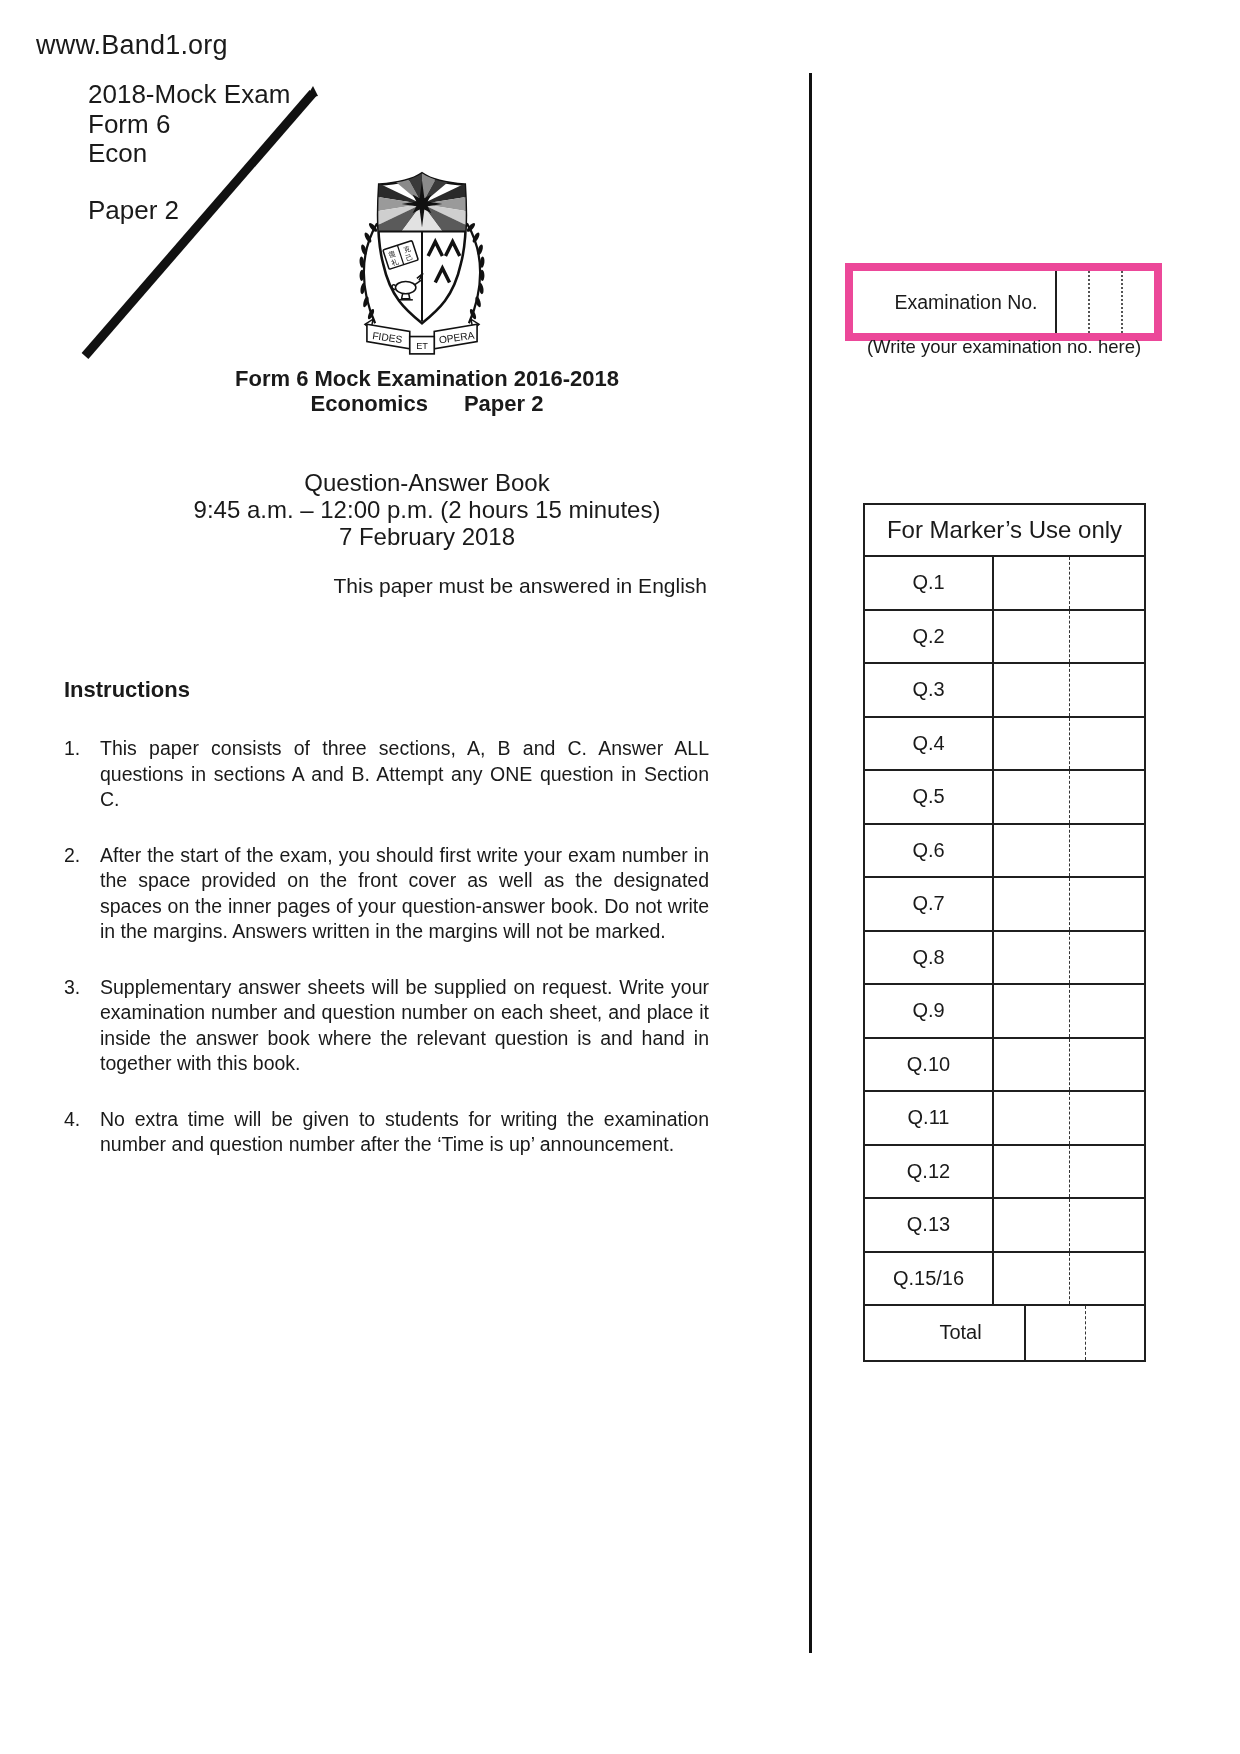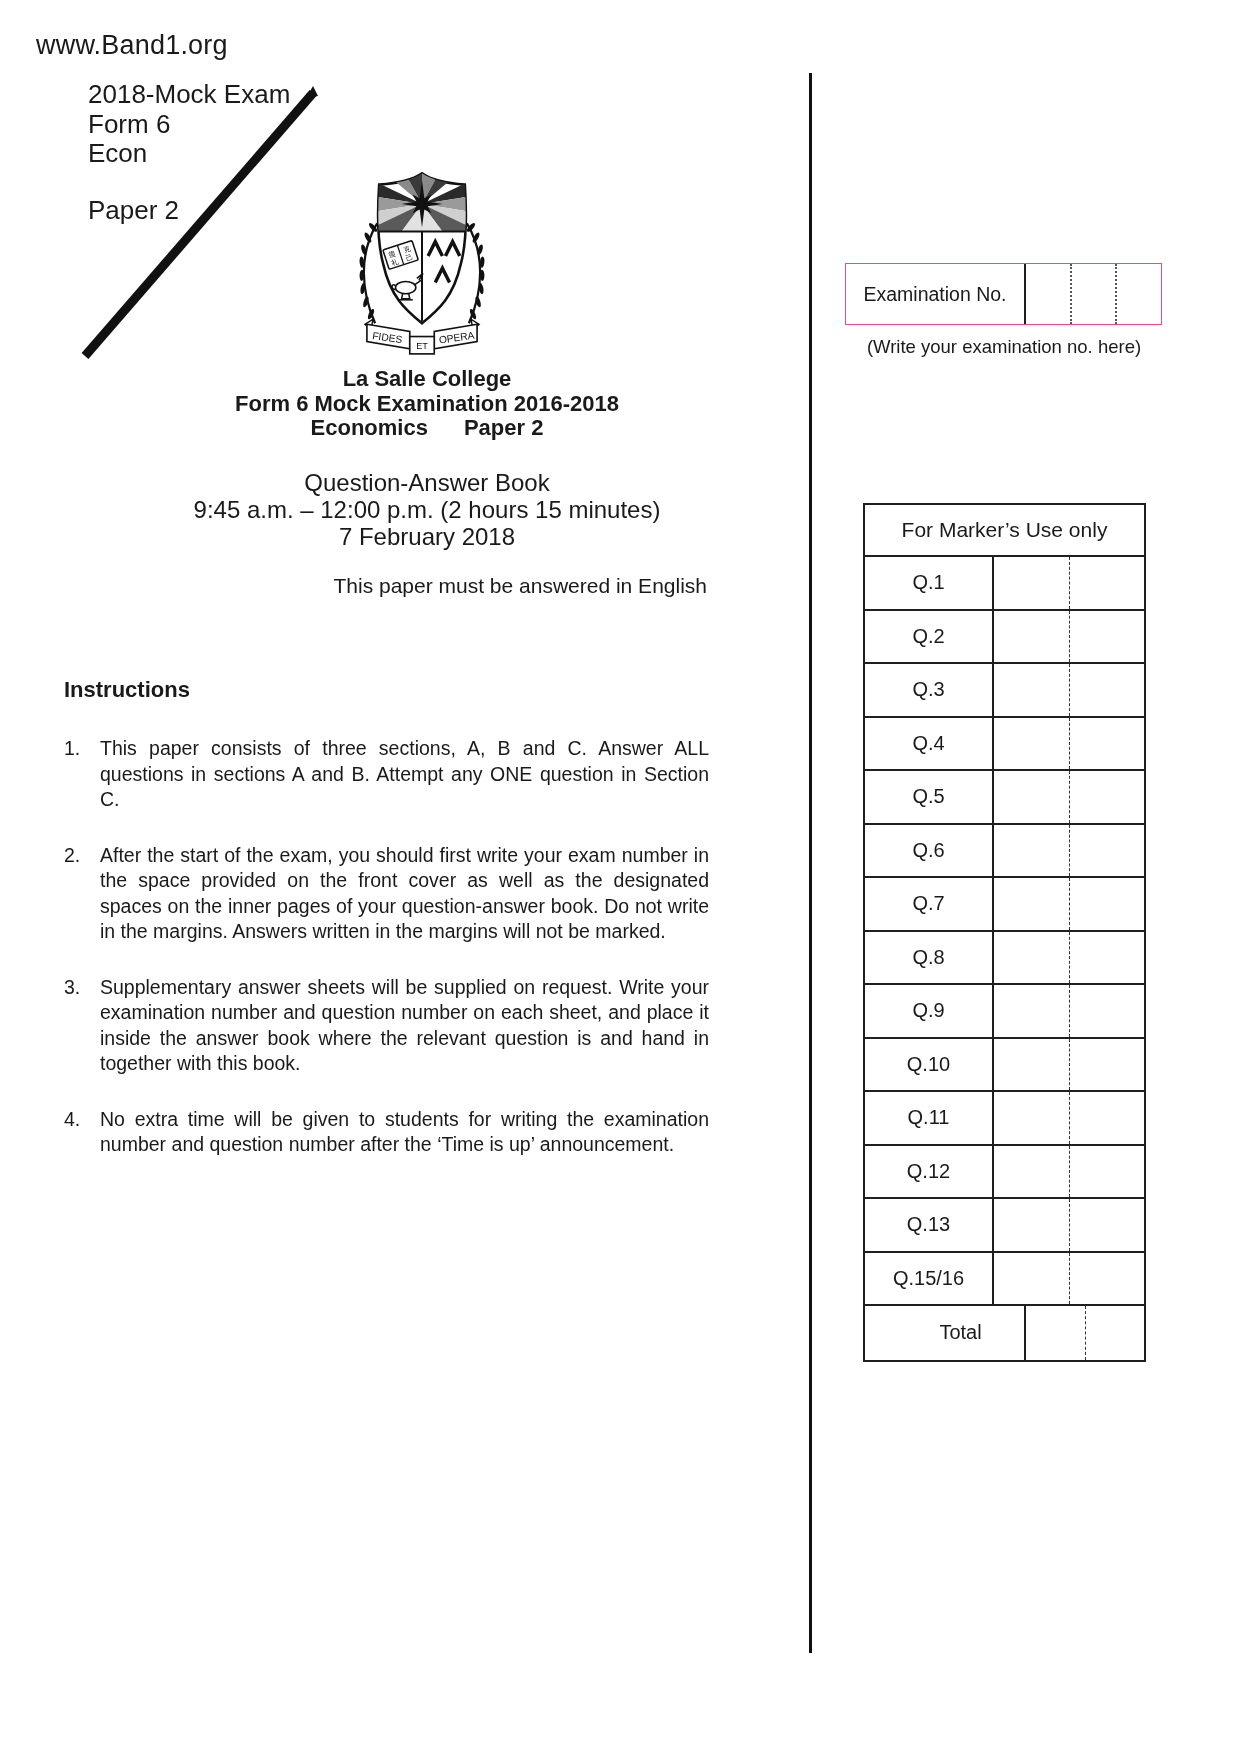--- a/index.html
+++ b/index.html
@@ -33,34 +33,34 @@
 
   .instr-heading { left:64px; top:677px; font-size:22px; font-weight:bold; }
 
   .instr-list { left:64px; top:736px; width:645px; }
   .instr-item { display:flex; margin-bottom:30px; font-size:19.5px; line-height:25.5px; }
   .instr-num  { width:36px; flex:none; }
   .instr-text { flex:1; text-align:justify; }
 
   .divider { left:809px; top:73px; width:3px; height:1580px; background:#111; }
 
-  .exam-no-box { left:845px; top:263px; width:317px; height:62px;
-                 border:1px solid #ec4899; box-sizing:border-box; display:flex; }
+  .exam-no-box { left:845px; top:263px; width:317px; height:78px;
+                 border:8px solid #ec4899; box-sizing:border-box; display:flex;padding-left:24px; }
   .exam-no-label { width:180px; flex:none; display:flex; align-items:center; justify-content:center;
                    font-size:19.5px; border-right:2px solid #1f1f1f; box-sizing:border-box; }
   .exam-no-cells { flex:1; display:flex; }
   .exam-no-cell { flex:1; box-sizing:border-box; }
   .exam-no-cell + .exam-no-cell { border-left:2px dotted #555; }
 
   .exam-no-hint { left:838px; top:336px; width:332px; text-align:center; font-size:18.5px; }
 
   .marker-table { left:863px; top:503px; width:283px;
                   border:2px solid #1f1f1f; box-sizing:border-box; background:#fff; }
   .marker-header { height:52px; border-bottom:2px solid #1f1f1f; box-sizing:border-box;
-                   display:flex; align-items:center; justify-content:center; font-size:21px; }
+                   display:flex; align-items:center; justify-content:center; font-size:24px; }
   .marker-row { display:flex; height:53.5px; border-bottom:2px solid #1f1f1f; box-sizing:border-box; }
   .marker-row:last-child { border-bottom:none;padding-left:32px; }
   .marker-label { width:129px; flex:none; border-right:2px solid #1f1f1f; box-sizing:border-box;
                   display:flex; align-items:center; justify-content:center; font-size:20px; }
   .marker-value { flex:1; position:relative; }
   .marker-value .dash { position:absolute; left:50%; top:0; bottom:0; width:0;
                         border-left:1.6px dashed #333; }
 </style>
 </head>
 <body>
@@ -164,21 +164,20 @@
       <path d="M46,165 L88,172 L88,189 L46,182 Z" fill="#fff" stroke="#111" stroke-width="1.6"></path>
       <path d="M154,165 L112,172 L112,189 L154,182 Z" fill="#fff" stroke="#111" stroke-width="1.6"></path>
       <rect x="88" y="177" width="24" height="17" fill="#fff" stroke="#111" stroke-width="1.6"></rect>
       <text x="66" y="181.5" font-size="10" text-anchor="middle" fill="#111" transform="rotate(8 66 178)">FIDES</text>
       <text x="100" y="189.5" font-size="9" text-anchor="middle" fill="#111">ET</text>
       <text x="134" y="181.5" font-size="10" text-anchor="middle" fill="#111" transform="rotate(-8 134 178)">OPERA</text>
     </g>
   </svg>
 
   <div class="abs title-block">
-    <div>La Salle College</div>
     <div>Form 6 Mock Examination 2016-2018</div>
     <div class="subject-line">
       <span>Economics</span><span>Paper 2</span>
     </div>
   </div>
 
   <div class="abs info-block">
     <div>Question-Answer Book</div>
     <div>9:45 a.m. – 12:00 p.m. (2 hours 15 minutes)</div>
     <div>7 February 2018</div>

